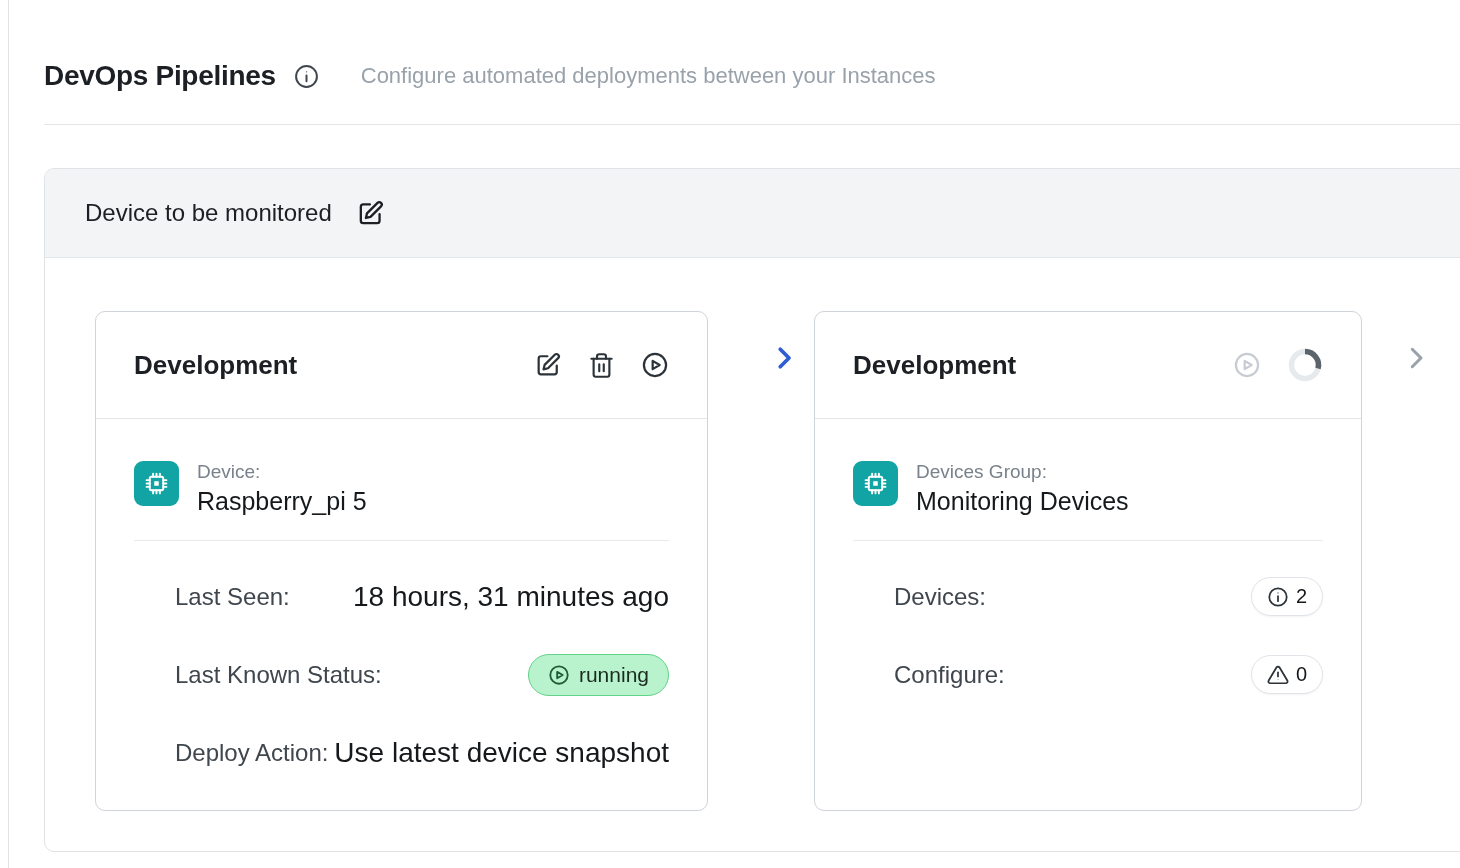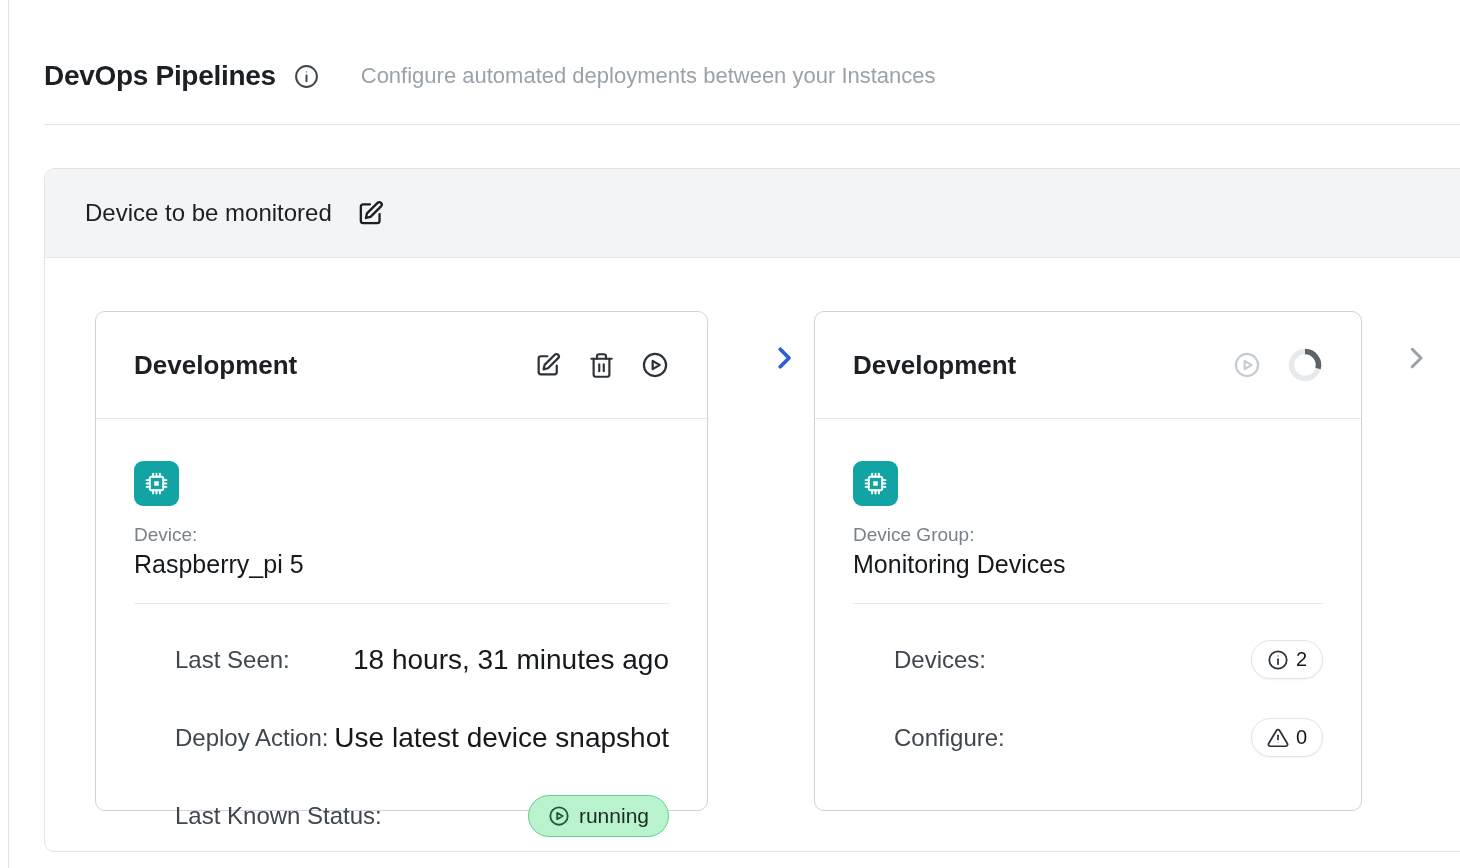--- a/index.html
+++ b/index.html
@@ -30,21 +30,21 @@
   .card { position:absolute; top:53px; height:500px; background:#fff;
     border:1px solid #ced4d9; border-radius:10px; }
   .card-dev { left:50px; width:613px; }
   .card-prod { left:769px; width:548px; }
   .card-header { height:107px; border-bottom:1px solid #e3e7ea; display:flex;
     align-items:center; justify-content:space-between; padding:0 38px; }
   .card-title { font-size:26px; font-weight:600; color:#1c2024; }
   .card-actions { display:flex; align-items:center; gap:26px; }
   .card-body { padding:0 38px; }
 
-  .device-row { display:flex; gap:18px; margin-top:42px; align-items:flex-start;flex-direction:column; }
+  .device-row { display:flex; gap:18px; margin-top:42px; align-items:flex-start; }
   .chip-badge { width:45px; height:45px; border-radius:9px; background:#12a4a4;
     display:flex; align-items:center; justify-content:center; flex:0 0 45px; }
   .device-label { font-size:19px; color:#79828a; line-height:1.15; }
   .device-name { font-size:25px; color:#16191c; margin-top:4px; line-height:1.15; }
   .card-divider { height:1px; background:#e7eaec; margin-top:24px; }
 
   .info-row { display:flex; justify-content:space-between; align-items:center; height:44px; margin-top:34px;margin-left:41px; }
   .info-label { font-size:24px; color:#3f464d; }
   .info-value { font-size:28px; color:#16191c; }
 
@@ -131,33 +131,33 @@
           </div>
         </div>
         <div class="card-divider"></div>
 
         <div class="info-row">
           <span class="info-label">Last Seen:</span>
           <span class="info-value">18 hours, 31 minutes ago</span>
         </div>
 
         <div class="info-row">
-          <span class="info-label">Deploy Action:</span>
-          <span class="info-value">Use latest device snapshot</span>
-        </div>
-
-        <div class="info-row">
           <span class="info-label">Last Known Status:</span>
           <span class="status-pill">
             <svg width="22" height="22" viewBox="0 0 24 24" fill="none" stroke="#1d5c38" stroke-width="2" stroke-linecap="round" stroke-linejoin="round">
               <circle cx="12" cy="12" r="9.5"></circle>
               <polygon points="10 8.5 16 12 10 15.5"></polygon>
             </svg>
             <span>running</span>
           </span>
+        </div>
+
+        <div class="info-row">
+          <span class="info-label">Deploy Action:</span>
+          <span class="info-value">Use latest device snapshot</span>
         </div>
       </div>
     </div>
 
     <span class="flow-chevron">
       <svg width="30" height="30" viewBox="0 0 24 24" fill="none" stroke="#2e5ed4" stroke-width="3" stroke-linecap="round" stroke-linejoin="round">
         <polyline points="9 5 16 12 9 19"></polyline>
       </svg>
     </span>
 
@@ -182,21 +182,21 @@
       <div class="card-body">
         <div class="device-row">
           <span class="chip-badge">
             <svg width="27" height="27" viewBox="0 0 24 24" fill="none" stroke="#ffffff" stroke-width="1.7" stroke-linecap="round">
               <rect x="6" y="6" width="12" height="12" rx="1.5"></rect>
               <rect x="10" y="10" width="4" height="4" fill="#ffffff" stroke="none"></rect>
               <path d="M9 6V3.2 M12 6V3.2 M15 6V3.2 M9 20.8V18 M12 20.8V18 M15 20.8V18 M6 9H3.2 M6 12H3.2 M6 15H3.2 M20.8 9H18 M20.8 12H18 M20.8 15H18"></path>
             </svg>
           </span>
           <div>
-            <div class="device-label">Device Group:</div>
+            <div class="device-label">Devices Group:</div>
             <div class="device-name">Monitoring Devices</div>
           </div>
         </div>
         <div class="card-divider"></div>
 
         <div class="info-row">
           <span class="info-label">Devices:</span>
           <span class="count-pill">
             <svg width="22" height="22" viewBox="0 0 24 24" fill="none" stroke="#2b3238" stroke-width="1.9" stroke-linecap="round">
               <circle cx="12" cy="12" r="9.5"></circle>

